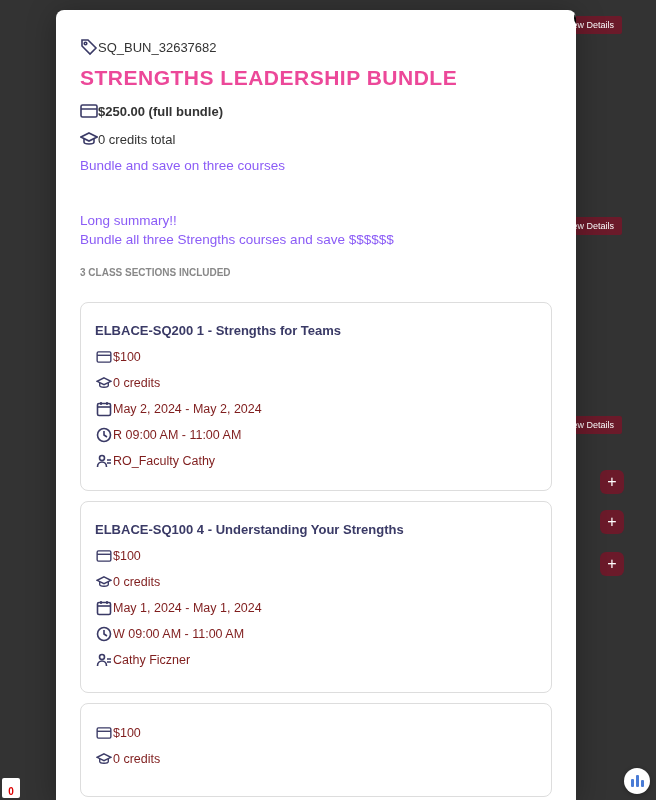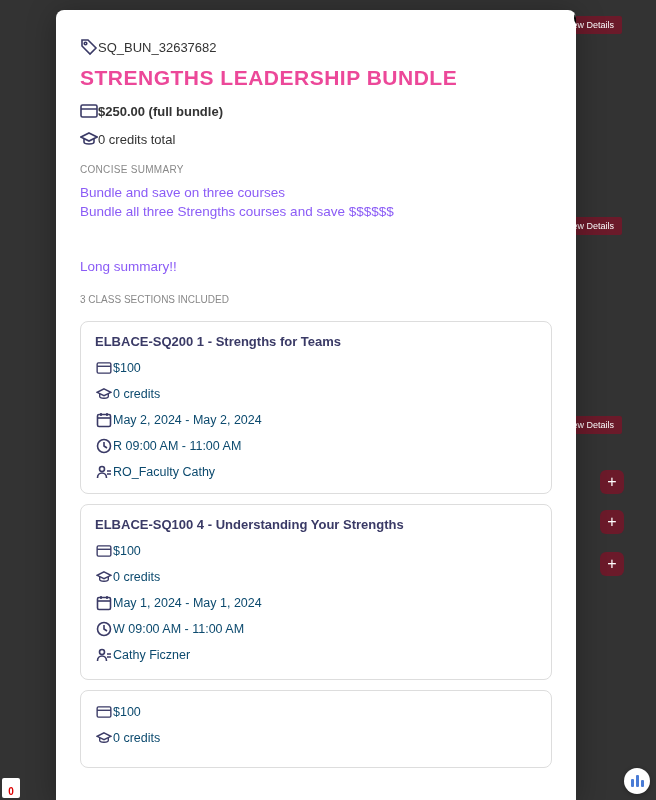--- a/index.html
+++ b/index.html
@@ -77,37 +77,38 @@
     font-size: 10px;
     color: #888;
     letter-spacing: 0.3px;
     margin: 16px 0 10px 0;
   }
   .summary-text { font-size: 13.5px; color: #8b5cf6; margin-bottom: 4px; }
 
   .sections-label {
     font-size: 10px;
     color: #888;
-    margin: 20px 0 16px 0;
+    margin: 20px 0 24px 0;
+    font-weight: bold;
   }
 
   .card {
     border: 1px solid #ddd;
     border-radius: 8px;
-    padding: 12px 14px;
+    padding: 20px 14px;
     margin-bottom: 10px;
   }
   .card-title {
     font-size: 13px;
     font-weight: 700;
     color: #3a3a66;
     margin-bottom: 10px;
   }
   .card .row { margin-bottom: 8px; }
-  .card .row .txt { font-size: 12.5px; color: #0c4a6e; }
+  .card .row .txt { font-size: 12.5px; color: #7f1d1d; }
 
   svg { stroke: #3a3a66; stroke-width: 1.6; fill: none; }
 
   
   .bl-badge {
     position: absolute;
     left: 2px; bottom: 2px;
     width: 18px; height: 20px;
     background: #fff;
     border-radius: 2px;
@@ -190,25 +191,24 @@
   <div class="row">
     <span class="icon">
       <svg width="18" height="14" viewBox="0 0 18 14">
           <path d="M9 1 L17 5 L9 9 L1 5 Z"></path>
           <path d="M4 7 v3 c0 1 2 2 5 2 s5 -1 5 -2 v-3"></path>
         </svg>
     </span>
     <span class="credits txt">0 credits total</span>
   </div>
 
-  <div class="section-label">CONCISE SUMMARY</div>
   <div class="summary-text">Bundle and save on three courses</div>
 
+  <div class="summary-text" style="margin-top:40px;">Long summary!!</div>
   <div class="summary-text">Bundle all three Strengths courses and save $$$$$$</div>
-  <div class="summary-text" style="margin-top:40px;">Long summary!!</div>
 
   <div class="sections-label">3 CLASS SECTIONS INCLUDED</div>
 
   <div id="sections-container">
       <div class="card">
     <div class="card-title">ELBACE-SQ200 1 - Strengths for Teams</div>
     <div class="row">
       <span class="icon">
         <svg width="16" height="12" viewBox="0 0 18 14">
               <rect x="1" y="1" width="16" height="12" rx="1.5"></rect>

